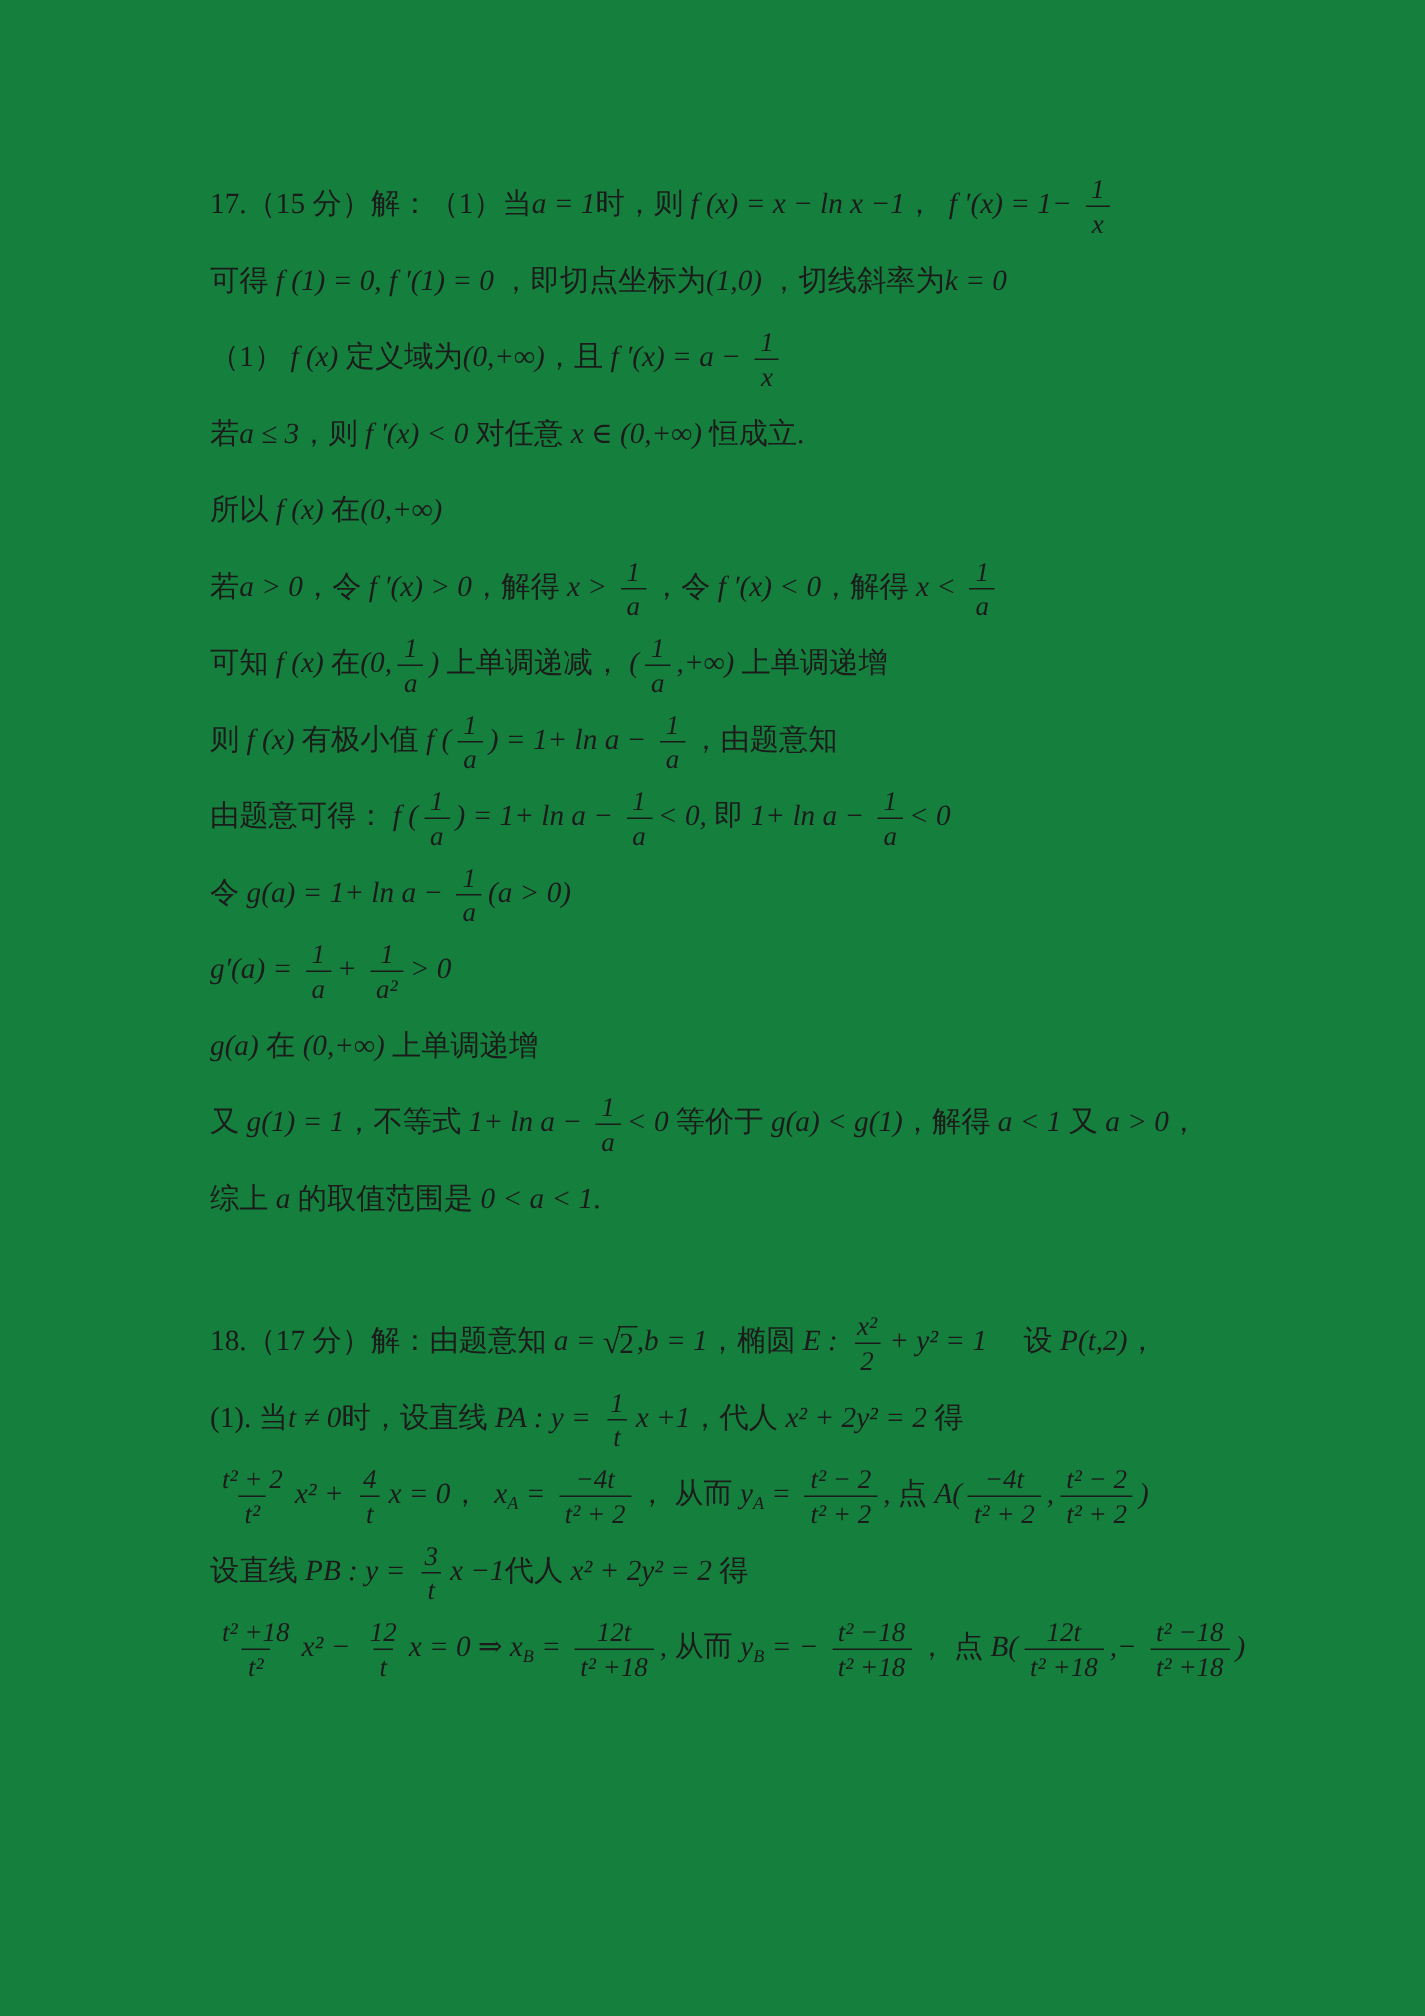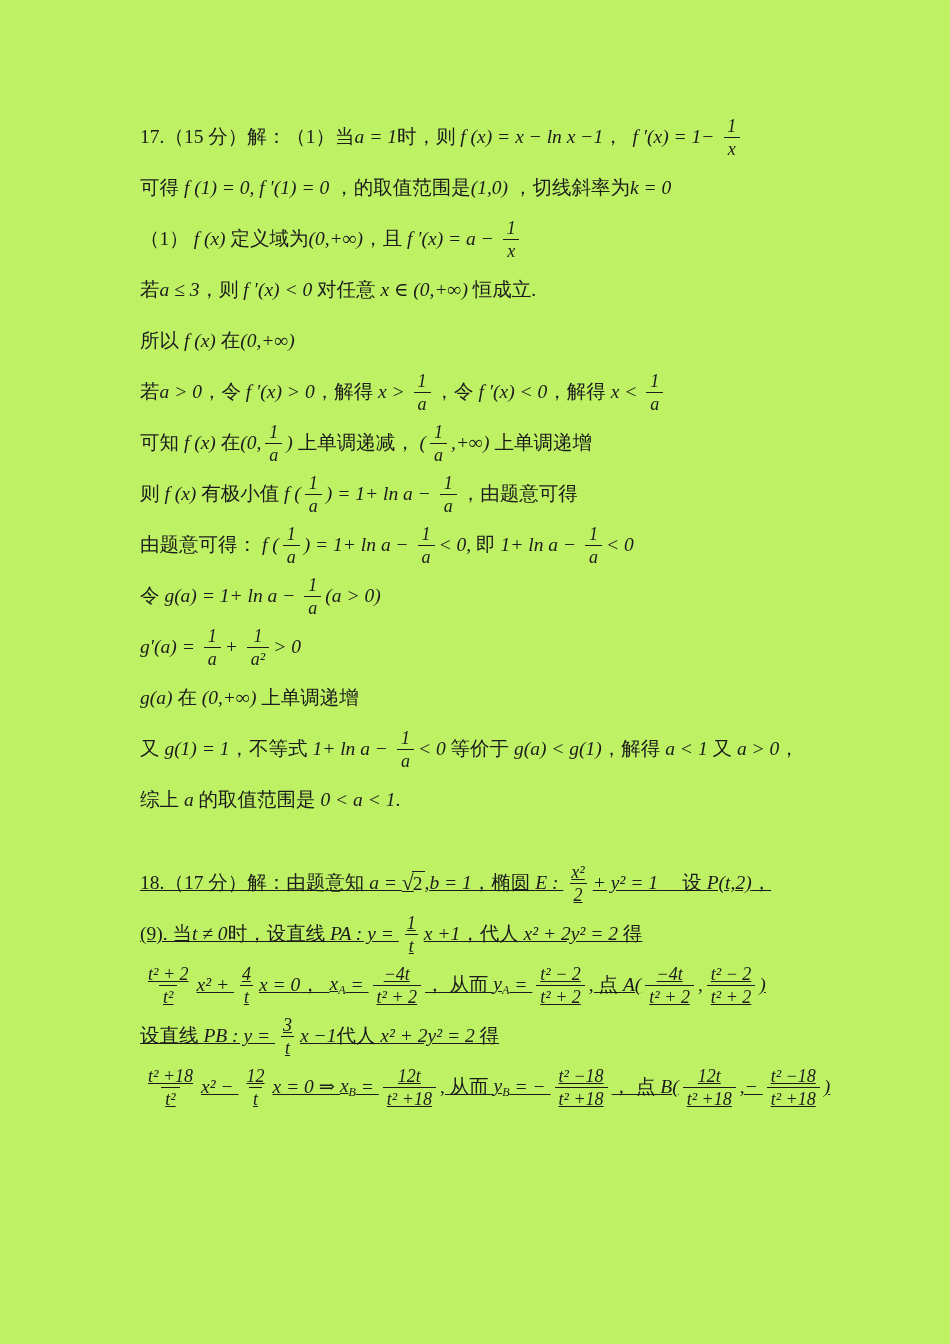--- a/index.html
+++ b/index.html
@@ -7,25 +7,25 @@
   body {
     width: 950px;
     height: 1344px;
     overflow: hidden;
     font-family: "Liberation Serif", "DejaVu Serif", serif;
   }
   .page {
     position: relative;
     width: 950px;
     height: 1344px;
-    background: #bef264;
+    background: #15803d;
     padding: 112px 60px 0 140px;
     color: #1b1b1b;
   }
-  .section + .section { margin-top: 32px; text-decoration: underline; }
+  .section + .section { margin-top: 44px; }
   .line {
     display: flex;
     align-items: center;
     min-height: 51px;
     font-size: 19.5px;
     white-space: pre;
     line-height: 1.25;
   }
   .tok-tx { font-style: normal; }
   .tok-m  { font-style: italic; font-family: "Liberation Serif", "DejaVu Serif", serif; }
@@ -52,34 +52,34 @@
     padding: 0 2px 0 1px;
     margin-left: -2px;
   }
 </style>
 </head>
 <body>
 
 <div class="page">
     <div class="section">
       <div class="line"><span class="tok-tx">17.（15 分）解：（1）当</span><span class="tok-m">a = 1</span><span class="tok-tx">时，则 </span><span class="tok-m">f (x) = x − ln x −1</span><span class="tok-tx">，  </span><span class="tok-m">f ′(x) = 1− </span><span class="frac"><span class="num">1</span><span class="den">x</span></span></div>
-      <div class="line"><span class="tok-tx">可得 </span><span class="tok-m">f (1) = 0, f ′(1) = 0</span><span class="tok-tx"> ，的取值范围是</span><span class="tok-m">(1,0)</span><span class="tok-tx"> ，切线斜率为</span><span class="tok-m">k = 0</span></div>
+      <div class="line"><span class="tok-tx">可得 </span><span class="tok-m">f (1) = 0, f ′(1) = 0</span><span class="tok-tx"> ，即切点坐标为</span><span class="tok-m">(1,0)</span><span class="tok-tx"> ，切线斜率为</span><span class="tok-m">k = 0</span></div>
       <div class="line"><span class="tok-tx">（1） </span><span class="tok-m">f (x)</span><span class="tok-tx"> 定义域为</span><span class="tok-m">(0,+∞)</span><span class="tok-tx">，且 </span><span class="tok-m">f ′(x) = a − </span><span class="frac"><span class="num">1</span><span class="den">x</span></span></div>
       <div class="line"><span class="tok-tx">若</span><span class="tok-m">a ≤ 3</span><span class="tok-tx">，则 </span><span class="tok-m">f ′(x) &lt; 0</span><span class="tok-tx"> 对任意 </span><span class="tok-m">x ∈ (0,+∞)</span><span class="tok-tx"> 恒成立.</span></div>
       <div class="line"><span class="tok-tx">所以 </span><span class="tok-m">f (x)</span><span class="tok-tx"> 在</span><span class="tok-m">(0,+∞)</span></div>
       <div class="line"><span class="tok-tx">若</span><span class="tok-m">a &gt; 0</span><span class="tok-tx">，令 </span><span class="tok-m">f ′(x) &gt; 0</span><span class="tok-tx">，解得 </span><span class="tok-m">x &gt; </span><span class="frac"><span class="num">1</span><span class="den">a</span></span><span class="tok-tx">，令 </span><span class="tok-m">f ′(x) &lt; 0</span><span class="tok-tx">，解得 </span><span class="tok-m">x &lt; </span><span class="frac"><span class="num">1</span><span class="den">a</span></span></div>
       <div class="line"><span class="tok-tx">可知 </span><span class="tok-m">f (x)</span><span class="tok-tx"> 在</span><span class="tok-m">(0,</span><span class="frac"><span class="num">1</span><span class="den">a</span></span><span class="tok-m">)</span><span class="tok-tx"> 上单调递减， </span><span class="tok-m">(</span><span class="frac"><span class="num">1</span><span class="den">a</span></span><span class="tok-m">,+∞)</span><span class="tok-tx"> 上单调递增</span></div>
-      <div class="line"><span class="tok-tx">则 </span><span class="tok-m">f (x)</span><span class="tok-tx"> 有极小值 </span><span class="tok-m">f (</span><span class="frac"><span class="num">1</span><span class="den">a</span></span><span class="tok-m">) = 1+ ln a − </span><span class="frac"><span class="num">1</span><span class="den">a</span></span><span class="tok-tx">，由题意可得</span></div>
+      <div class="line"><span class="tok-tx">则 </span><span class="tok-m">f (x)</span><span class="tok-tx"> 有极小值 </span><span class="tok-m">f (</span><span class="frac"><span class="num">1</span><span class="den">a</span></span><span class="tok-m">) = 1+ ln a − </span><span class="frac"><span class="num">1</span><span class="den">a</span></span><span class="tok-tx">，由题意知</span></div>
       <div class="line"><span class="tok-tx">由题意可得： </span><span class="tok-m">f (</span><span class="frac"><span class="num">1</span><span class="den">a</span></span><span class="tok-m">) = 1+ ln a − </span><span class="frac"><span class="num">1</span><span class="den">a</span></span><span class="tok-m">&lt; 0,</span><span class="tok-tx"> 即 </span><span class="tok-m">1+ ln a − </span><span class="frac"><span class="num">1</span><span class="den">a</span></span><span class="tok-m">&lt; 0</span></div>
       <div class="line"><span class="tok-tx">令 </span><span class="tok-m">g(a) = 1+ ln a − </span><span class="frac"><span class="num">1</span><span class="den">a</span></span><span class="tok-m">(a &gt; 0)</span></div>
       <div class="line"><span class="tok-m">g′(a) = </span><span class="frac"><span class="num">1</span><span class="den">a</span></span><span class="tok-m">+ </span><span class="frac"><span class="num">1</span><span class="den">a²</span></span><span class="tok-m">&gt; 0</span></div>
       <div class="line"><span class="tok-m">g(a)</span><span class="tok-tx"> 在 </span><span class="tok-m">(0,+∞)</span><span class="tok-tx"> 上单调递增</span></div>
       <div class="line"><span class="tok-tx">又 </span><span class="tok-m">g(1) = 1</span><span class="tok-tx">，不等式 </span><span class="tok-m">1+ ln a − </span><span class="frac"><span class="num">1</span><span class="den">a</span></span><span class="tok-m">&lt; 0</span><span class="tok-tx"> 等价于 </span><span class="tok-m">g(a) &lt; g(1)</span><span class="tok-tx">，解得 </span><span class="tok-m">a &lt; 1</span><span class="tok-tx"> 又 </span><span class="tok-m">a &gt; 0</span><span class="tok-tx">，</span></div>
       <div class="line"><span class="tok-tx">综上 </span><span class="tok-m">a</span><span class="tok-tx"> 的取值范围是 </span><span class="tok-m">0 &lt; a &lt; 1</span><span class="tok-tx">.</span></div>
     </div>
     <div class="section">
       <div class="line"><span class="tok-tx">18.（17 分）解：由题意知 </span><span class="tok-m">a = </span><span class="sq"><span class="rad">√</span><span class="sq-val">2</span></span><span class="tok-m">,b = 1</span><span class="tok-tx">，椭圆 </span><span class="tok-m">E : </span><span class="frac"><span class="num">x²</span><span class="den">2</span></span><span class="tok-m">+ y² = 1</span><span class="tok-tx">　 设 </span><span class="tok-m">P(t,2)</span><span class="tok-tx">，</span></div>
-      <div class="line"><span class="tok-tx">(9). 当</span><span class="tok-m">t ≠ 0</span><span class="tok-tx">时，设直线 </span><span class="tok-m">PA : y = </span><span class="frac"><span class="num">1</span><span class="den">t</span></span><span class="tok-m">x +1</span><span class="tok-tx">，代人 </span><span class="tok-m">x² + 2y² = 2</span><span class="tok-tx"> 得</span></div>
+      <div class="line"><span class="tok-tx">(1). 当</span><span class="tok-m">t ≠ 0</span><span class="tok-tx">时，设直线 </span><span class="tok-m">PA : y = </span><span class="frac"><span class="num">1</span><span class="den">t</span></span><span class="tok-m">x +1</span><span class="tok-tx">，代人 </span><span class="tok-m">x² + 2y² = 2</span><span class="tok-tx"> 得</span></div>
       <div class="line"><span class="frac"><span class="num">t² + 2</span><span class="den">t²</span></span><span class="tok-m">x² + </span><span class="frac"><span class="num">4</span><span class="den">t</span></span><span class="tok-m">x = 0</span><span class="tok-tx">，  </span><span class="sb"><span>x</span><sub>A</sub></span><span class="tok-m"> = </span><span class="frac"><span class="num">−4t</span><span class="den">t² + 2</span></span><span class="tok-tx">， 从而 </span><span class="sb"><span>y</span><sub>A</sub></span><span class="tok-m"> = </span><span class="frac"><span class="num">t² − 2</span><span class="den">t² + 2</span></span><span class="tok-tx">, 点 </span><span class="tok-m">A(</span><span class="frac"><span class="num">−4t</span><span class="den">t² + 2</span></span><span class="tok-m">,</span><span class="frac"><span class="num">t² − 2</span><span class="den">t² + 2</span></span><span class="tok-m">)</span></div>
       <div class="line"><span class="tok-tx">设直线 </span><span class="tok-m">PB : y = </span><span class="frac"><span class="num">3</span><span class="den">t</span></span><span class="tok-m">x −1</span><span class="tok-tx">代人 </span><span class="tok-m">x² + 2y² = 2</span><span class="tok-tx"> 得</span></div>
       <div class="line"><span class="frac"><span class="num">t² +18</span><span class="den">t²</span></span><span class="tok-m">x² − </span><span class="frac"><span class="num">12</span><span class="den">t</span></span><span class="tok-m">x = 0 ⇒ </span><span class="sb"><span>x</span><sub>B</sub></span><span class="tok-m"> = </span><span class="frac"><span class="num">12t</span><span class="den">t² +18</span></span><span class="tok-tx">, 从而 </span><span class="sb"><span>y</span><sub>B</sub></span><span class="tok-m"> = − </span><span class="frac"><span class="num">t² −18</span><span class="den">t² +18</span></span><span class="tok-tx">， 点 </span><span class="tok-m">B(</span><span class="frac"><span class="num">12t</span><span class="den">t² +18</span></span><span class="tok-m">,− </span><span class="frac"><span class="num">t² −18</span><span class="den">t² +18</span></span><span class="tok-m">)</span></div>
     </div>
   </div>
 
 </body></html>

